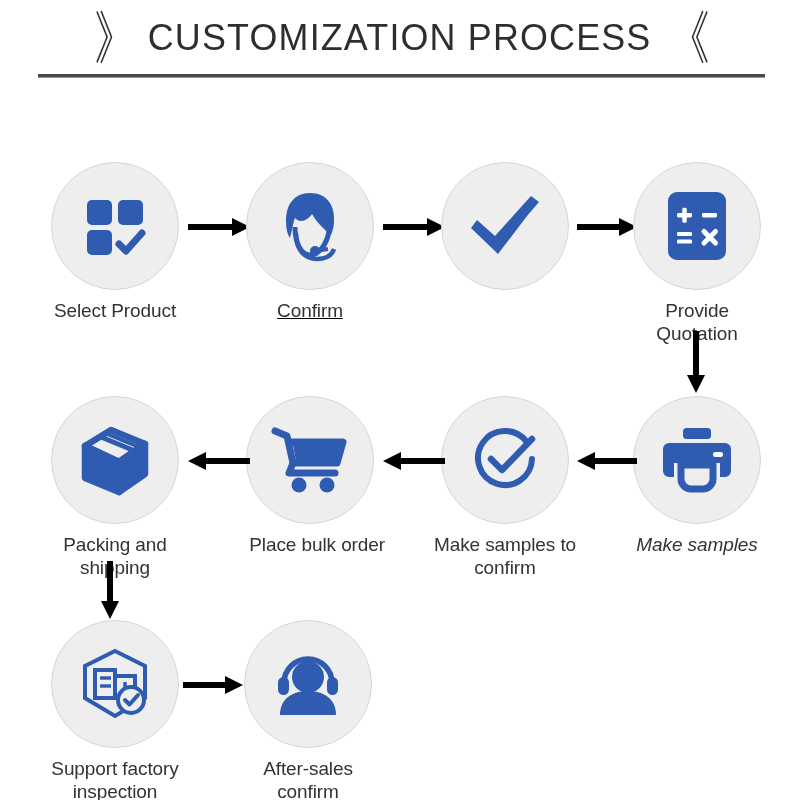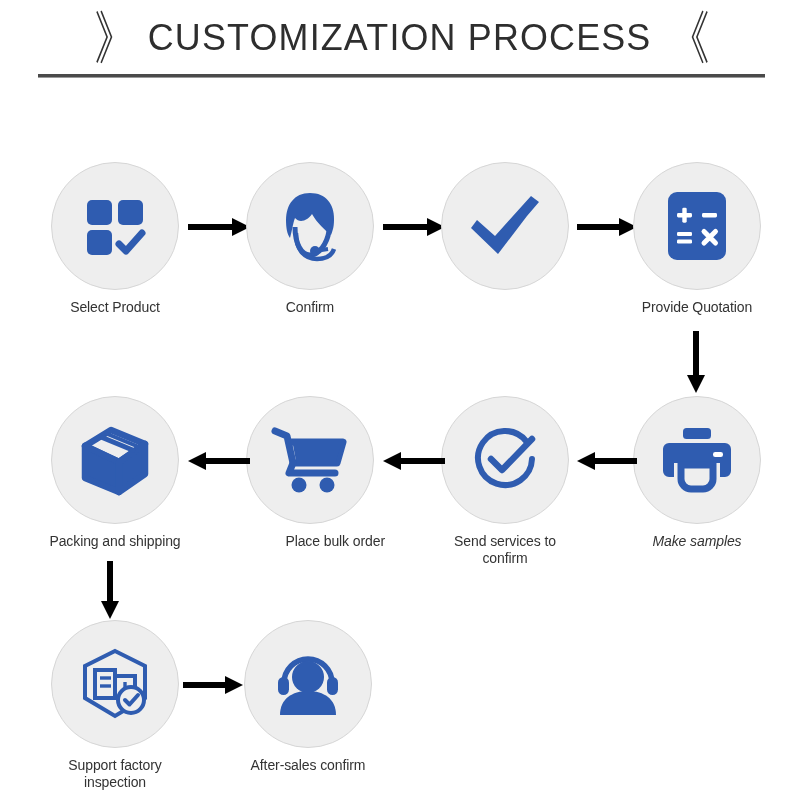--- a/index.html
+++ b/index.html
@@ -76,21 +76,21 @@
     border-radius: 50%;
     background: #eeeeee;
     border: 1px solid #d6d6d6;
     display: flex;
     align-items: center;
     justify-content: center;
   }
   .circle svg { display: block; }
   .node-label {
     margin-top: 9px;
-    font-size: 14px;
+    font-size: 19px;
     color: #333333;
     line-height: 1.22;
     letter-spacing: -0.1px;
     font-family: "Liberation Sans", sans-serif;
     white-space: pre-line;
   }
 
   
   .arrow {
     position: absolute;
@@ -123,21 +123,21 @@
   <div class="node-label">Select Product</div>
 </div>
 
 <div class="arrow" style="left:188px; top:214px;">
   <svg width="62" height="26" viewBox="0 0 62 26">
     <line x1="0" y1="13" x2="46" y2="13" stroke="#000" stroke-width="6"></line>
     <polygon points="44,4 62,13 44,22" fill="#000"></polygon>
   </svg>
 </div>
 
-<div class="node" style="left:235px; top:162px;">
+<div class="node" style="left:235px; top:162px;text-decoration:underline;">
   <div class="circle">
     <span>
       <svg width="78" height="78" viewBox="0 0 78 78">
         <path d="M39 6 C23 6 15 18 15 33 C15 40 16 47 19 51 C21 44 22 36 24 31
                  C29 37 37 33 41 27 C46 36 54 43 60 48 C63 41 63 36 63 32
                  C63 17 55 6 39 6 Z" fill="#2f5cb0"></path>
         <path d="M24 40 C24 56 30 68 39 68 C48 68 56 57 58 44" fill="none" stroke="#2f5cb0" stroke-width="5"></path>
         <path d="M25 46 C25 62 33 72 46 72 C55 72 61 68 63 62" fill="none" stroke="#2f5cb0" stroke-width="4.5"></path>
         <circle cx="44" cy="64" r="5" fill="#2f5cb0"></circle>
         <line x1="44" y1="64" x2="57" y2="62" stroke="#2f5cb0" stroke-width="4"></line>
@@ -221,21 +221,21 @@
 
 <div class="node" style="left:430px; top:396px;">
   <div class="circle">
     <span>
       <svg width="78" height="78" viewBox="0 0 78 78">
         <path d="M60 20 A27 27 0 1 0 66 38" fill="none" stroke="#2f5cb0" stroke-width="6" stroke-linecap="round"></path>
         <path d="M25 38 L36 49 L66 18" fill="none" stroke="#2f5cb0" stroke-width="6.5" stroke-linecap="round" stroke-linejoin="round"></path>
       </svg>
     </span>
   </div>
-  <div class="node-label">Send services to confirm</div>
+  <div class="node-label">Make samples to confirm</div>
 </div>
 
 <div class="arrow" style="left:383px; top:448px;">
   <svg width="62" height="26" viewBox="0 0 62 26">
     <line x1="16" y1="13" x2="62" y2="13" stroke="#000" stroke-width="6"></line>
     <polygon points="18,4 0,13 18,22" fill="#000"></polygon>
   </svg>
 </div>
 
 <div class="node" style="left:235px; top:396px;text-align:right;">

